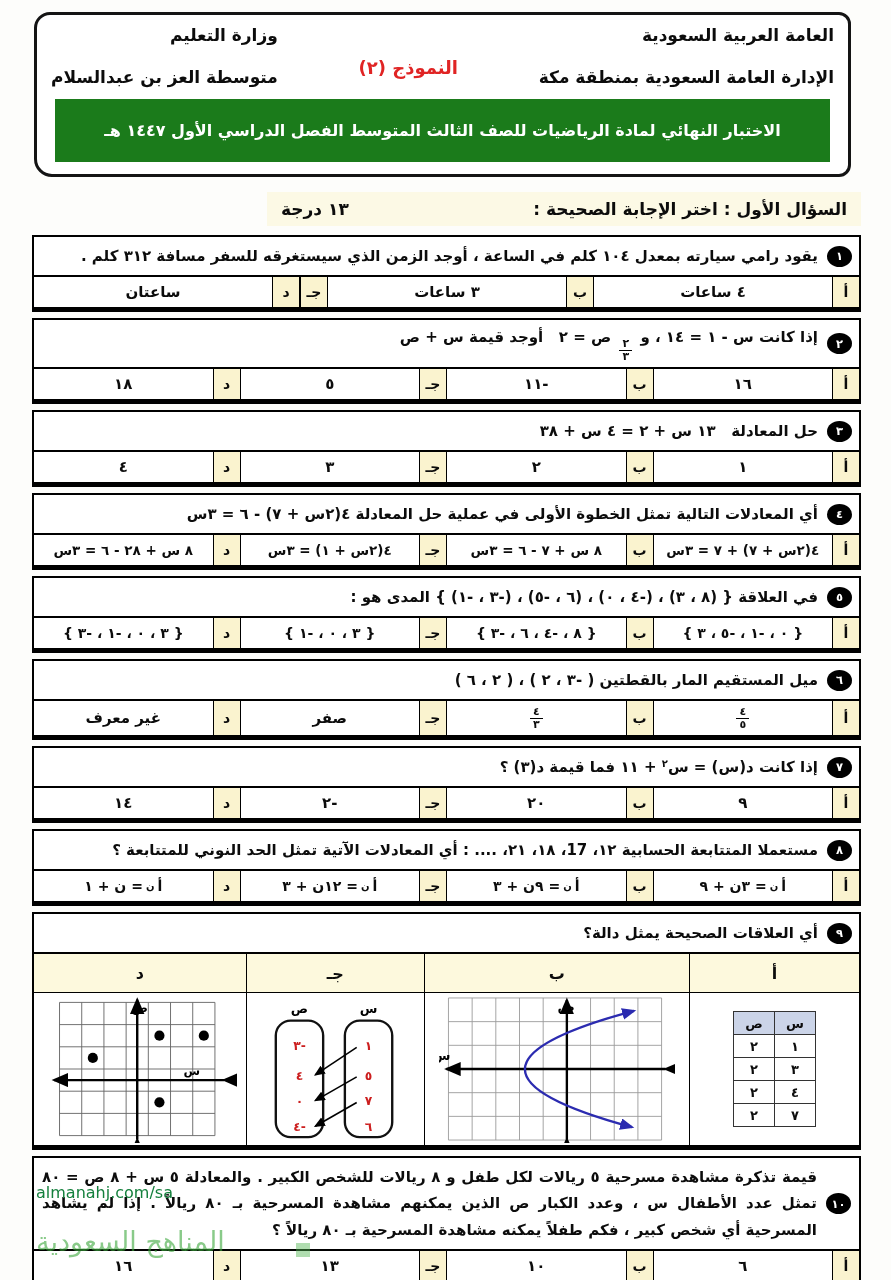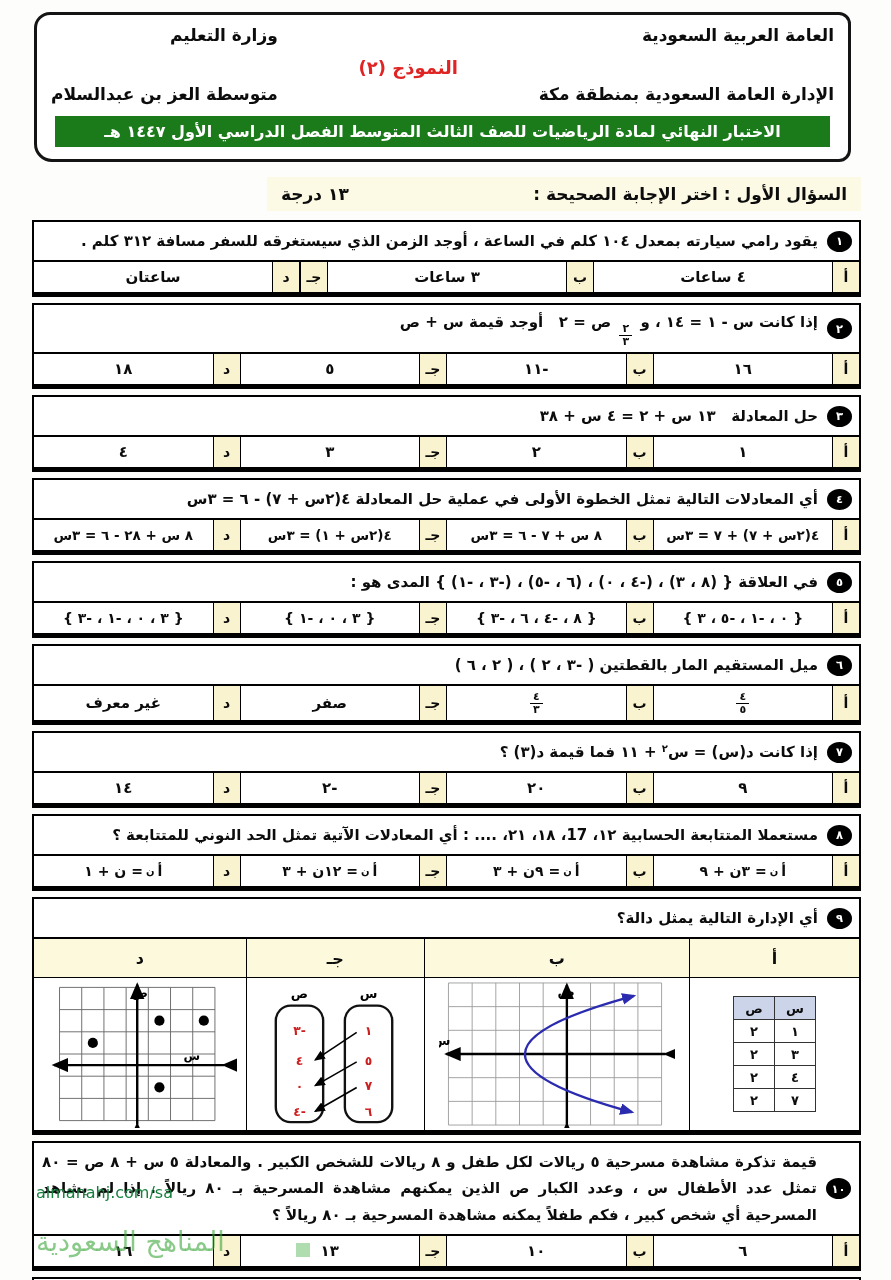--- a/index.html
+++ b/index.html
@@ -6,23 +6,23 @@
   body{
     width:891px;height:1280px;position:relative;overflow:hidden;
     background:#fdfdfb;color:#0c0c0c;
     font-family:"DejaVu Sans",sans-serif;direction:rtl;
   }
   .content{padding:12px 30px 0 32px}
 
   
   .header-box{border:3px solid #141414;border-radius:16px 12px 12px 18px;padding:10px 14px 12px;margin:0 10px 0 2px;background:#fff}
   .h-top{display:flex;justify-content:space-between;align-items:flex-start}
-  .h-col{display:flex;flex-direction:column;gap:39px;font-weight:bold;font-size:17px}
+  .h-col{display:flex;flex-direction:column;gap:22px;font-weight:bold;font-size:17px}
   .h-center{font-size:18px;font-weight:bold;color:#e02424;margin-top:32px}
-  .banner{background:#1b7b1b;color:#fff;font-weight:bold;font-size:16px;text-align:center;padding:6px 4px;margin:12px 4px 0}
+  .banner{background:#1b7b1b;color:#fff;font-weight:bold;font-size:16px;text-align:center;padding:22px 4px;margin:12px 4px 0}
 
   
   .section-row{display:flex;margin:15px 0 9px}
   .section-strip{background:#fcf9e5;display:flex;justify-content:space-between;align-items:center;width:566px;padding:7px 14px;font-weight:bold;font-size:17px}
 
   
   .qblock{border:2px solid #000;border-bottom-width:5px;margin-bottom:6px;background:#fff}
   .qrow{display:flex;align-items:center;gap:9px;padding:4px 7px;min-height:30px;font-weight:bold;font-size:15px;line-height:1.75}
   .qnum{flex:0 0 auto;min-width:21px;height:21px;background:#000;color:#fff;border-radius:50%;
         display:inline-flex;align-items:center;justify-content:center;font-size:11.5px;padding:0 2px}
@@ -254,21 +254,21 @@
           <span>أ</span>
           <sub class="subn">ن</sub>
           <span>= ن + ١</span>
         </span>
     </div>
   </div>
 
   <div class="qblock">
     <div class="qrow">
       <span class="qnum">٩</span>
-      <span class="qtext">أي الإدارة التالية يمثل دالة؟</span>
+      <span class="qtext">أي العلاقات الصحيحة يمثل دالة؟</span>
     </div>
     <div class="q9-heads">
       <div class="w-a">أ</div>
       <div class="w-b">ب</div>
       <div class="w-c">جـ</div>
       <div class="w-d">د</div>
     </div>
     <div class="q9-bodies">
 
       <div class="w-a">

